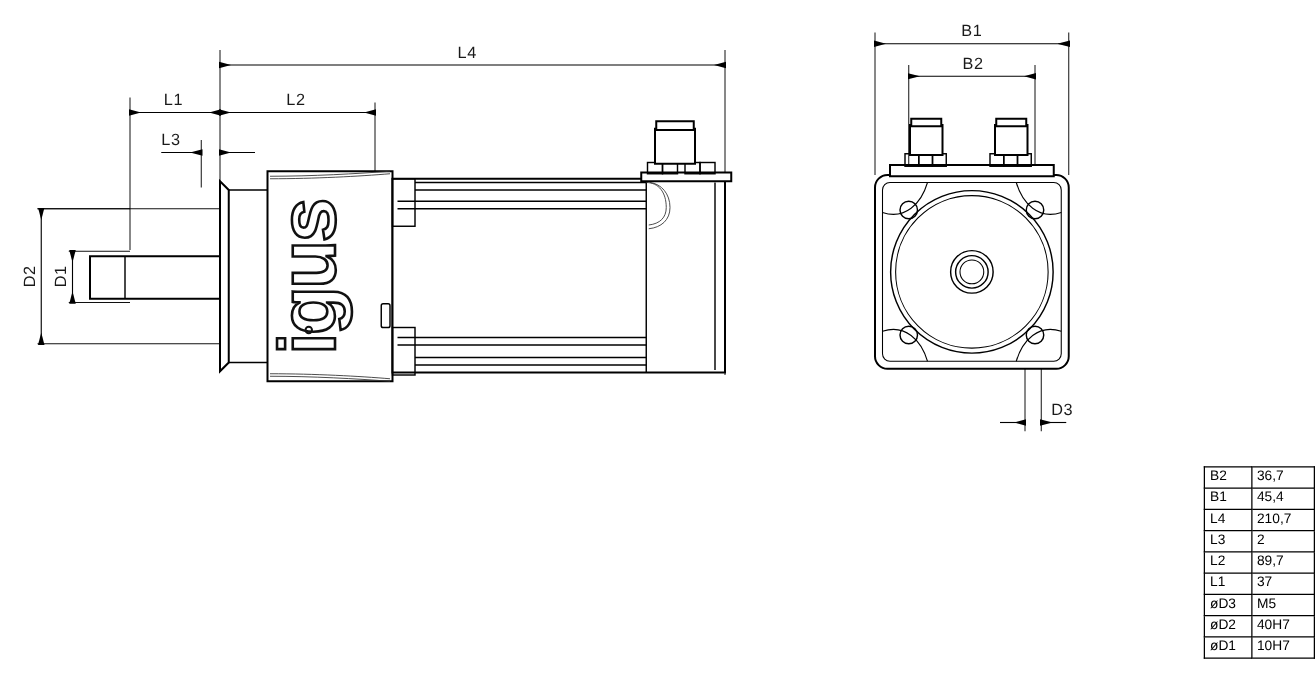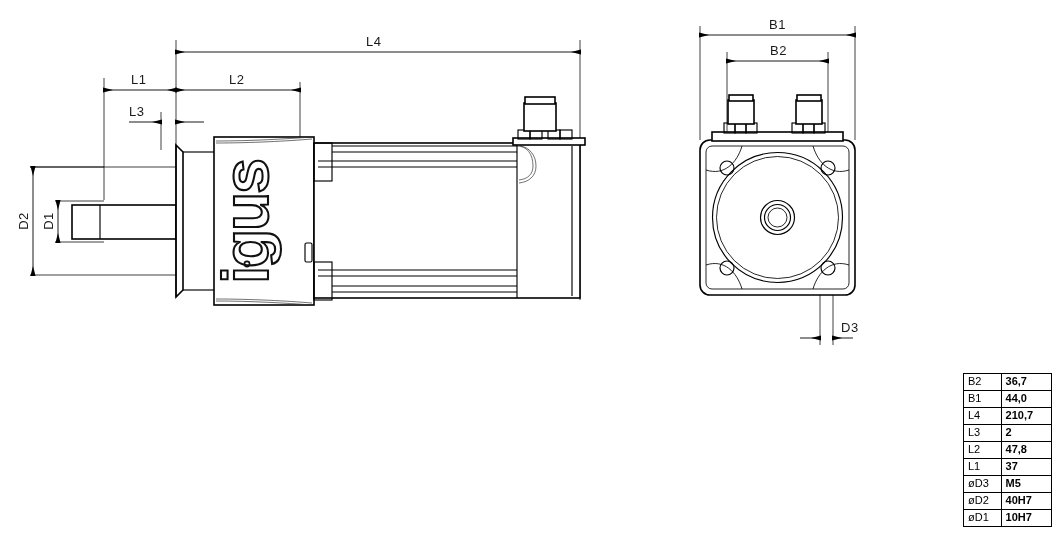--- a/index.html
+++ b/index.html
@@ -29,21 +29,21 @@
   }
   #spec-table td{
     border:1px solid #000;
     padding:2px 4px 3px 4px;
     height:11px;
     vertical-align:middle;
     white-space:nowrap;
     color:#000;
   }
   #spec-table td.k{width:30px;}
-  #spec-table td.v{width:44px;font-weight:bold;}
+  #spec-table td.v{width:44px;}
 </style>
 </head>
 <body>
 
 <div id="drawing-root">
 
   <svg class="dwg" viewBox="0 0 1052 559" xmlns="http://www.w3.org/2000/svg">
     <defs>
       <marker id="ar" markerWidth="10" markerHeight="8" refX="9" refY="4" orient="auto" markerUnits="userSpaceOnUse">
         <path d="M0,4 L10,1.4 L10,6.6 Z" fill="#000"></path>
@@ -244,33 +244,33 @@
   </svg>
 
   <table id="spec-table">
     <tbody>
       <tr>
         <td class="k">B2</td>
         <td class="v">36,7</td>
       </tr>
       <tr>
         <td class="k">B1</td>
-        <td class="v">44,0</td>
+        <td class="v">45,4</td>
       </tr>
       <tr>
         <td class="k">L4</td>
         <td class="v">210,7</td>
       </tr>
       <tr>
         <td class="k">L3</td>
         <td class="v">2</td>
       </tr>
       <tr>
         <td class="k">L2</td>
-        <td class="v">47,8</td>
+        <td class="v">89,7</td>
       </tr>
       <tr>
         <td class="k">L1</td>
         <td class="v">37</td>
       </tr>
       <tr>
         <td class="k">øD3</td>
         <td class="v">M5</td>
       </tr>
       <tr>

